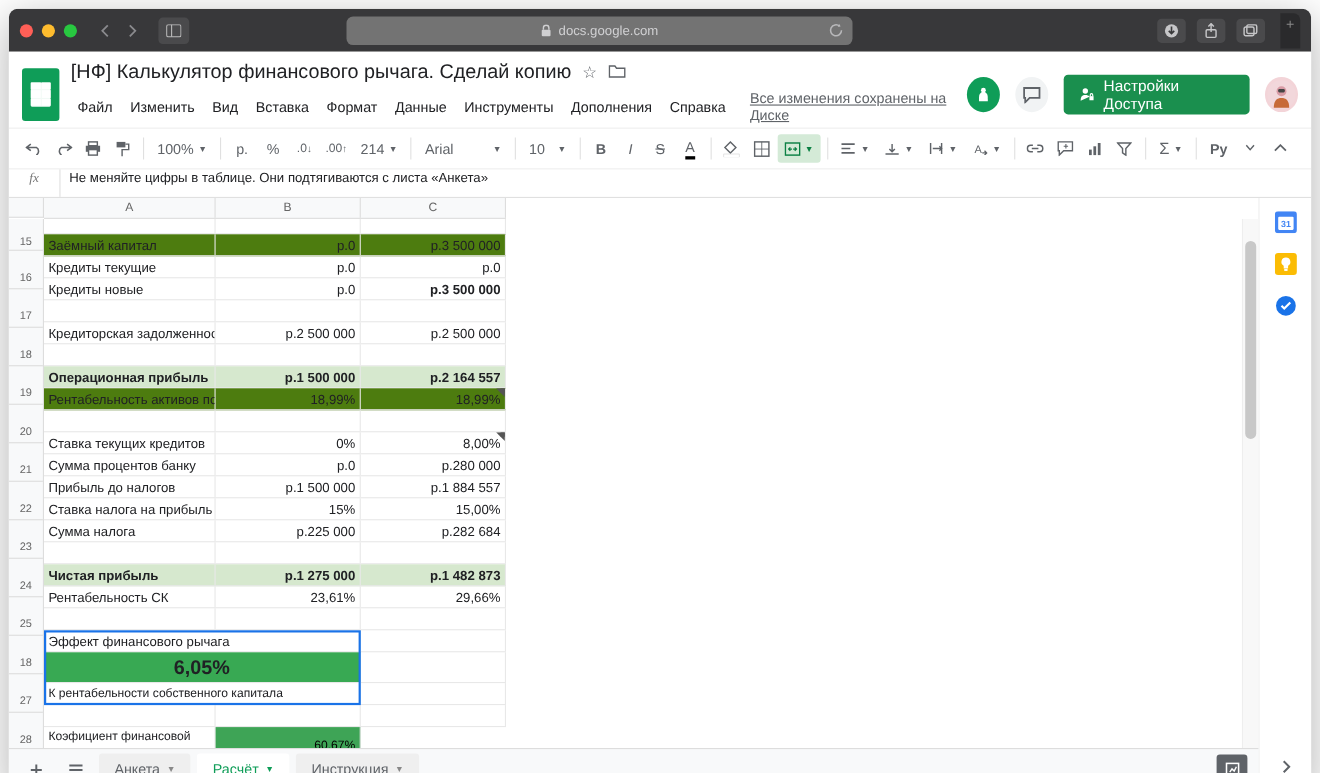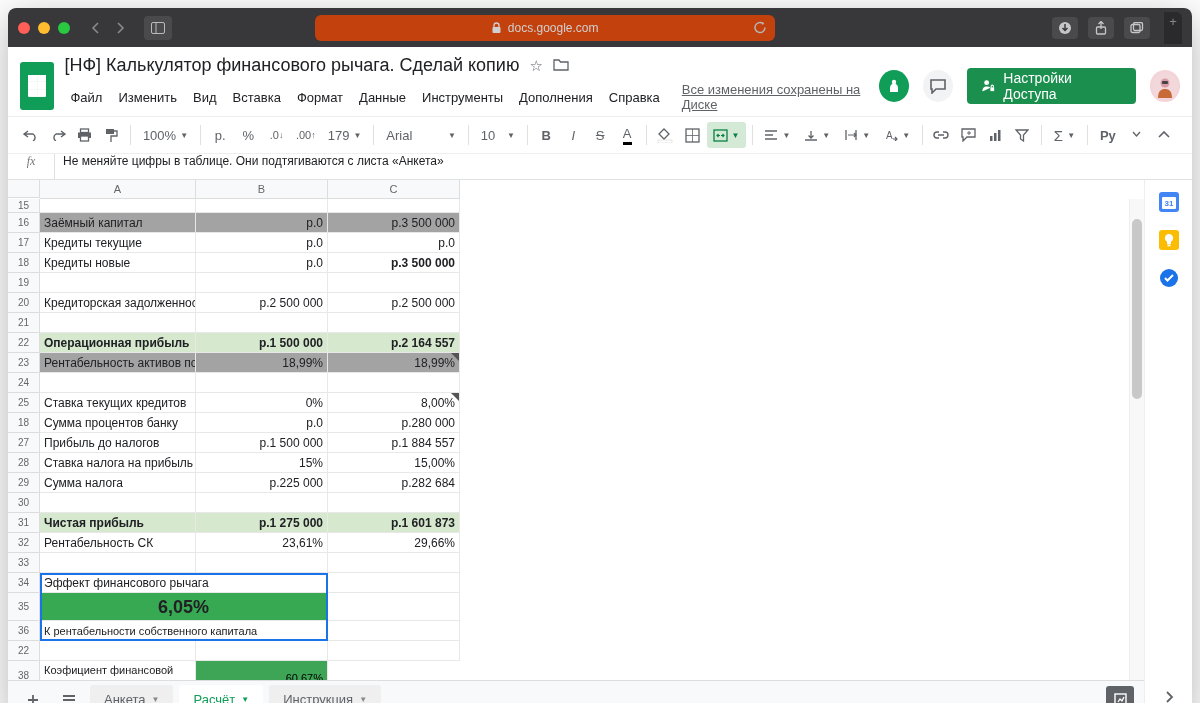--- a/index.html
+++ b/index.html
@@ -6,21 +6,21 @@
   body { font-family: Arial, Helvetica, sans-serif; font-size: 13px; color: #202124; background: #fff; user-select:none; }
   
   
   .chrome { background: #38383a; height: 39px; display:flex; align-items:center; padding:0 10px; gap:8px; border-top-left-radius:6px; border-top-right-radius:6px; }
   .traffic { display:flex; gap:8px; }
   .dot { width:12px; height:12px; border-radius:50%; }
   .red { background:#ff5f57; } .yellow{background:#febc2e;} .green{background:#28c840;}
   .chev-group{ display:flex; margin-left:6px;}
   .chev { width:24px; height:24px; border-radius:4px; display:flex; align-items:center; justify-content:center; color:#8a8a8d; }
   .tabs-btn{ width:28px; height:24px; border-radius:4px; background:#4a4a4c; color:#bbb; display:flex; align-items:center; justify-content:center; margin-left:4px;}
-  .url-bar{ flex:1; max-width:460px; margin:0 auto; background:#c2410c; height:26px; border-radius:6px; display:flex; align-items:center; justify-content:center; color:#d0d0d2; font-size:12px; gap:6px; position:relative;}
+  .url-bar{ flex:1; max-width:460px; margin:0 auto; background:#737373; height:26px; border-radius:6px; display:flex; align-items:center; justify-content:center; color:#d0d0d2; font-size:12px; gap:6px; position:relative;}
   .url-icons-right{ position:absolute; right:8px; display:flex; gap:10px; color:#b8b8ba;}
   .chrome-right{ display:flex; gap:10px; align-items:center; margin-left:auto; color:#c6c6c8;}
   .chrome-btn{ width:26px; height:22px; border-radius:4px; background:#4a4a4c; display:flex; align-items:center; justify-content:center;}
   .new-tab{ width:18px; height:32px; background:#2a2a2c; display:flex; align-items:flex-start; justify-content:center; color:#888; padding-top:2px; border-top-right-radius:6px; margin-left:4px;}
   
   
   .sheets-wrap{ background:#fff; position:relative;}
   .title-row{ display:flex; align-items:center; padding:8px 12px 0; gap:10px;}
   .sheets-logo{ width:36px; height:48px; background:#0f9d58; border-radius:3px; position:relative; display:flex; align-items:center; justify-content:center;}
   .sheets-logo::after{content:""; position:absolute; width:18px; height:22px; background:white; opacity:.95; border-radius:1px;}
@@ -57,30 +57,30 @@
   .workspace{ display:flex; height:538px;}
   .sheet-area{ flex:1; position:relative; display:flex; flex-direction:column;}
   .side-panel{ width:48px; border-left:1px solid #eee; display:flex; flex-direction:column; align-items:center; padding-top:12px; gap:18px;}
   
   
   .grid-wrap{ flex:1; overflow:hidden; position:relative; display:flex;}
   .col-headers{ display:flex; border-bottom:1px solid #ddd; background:#f8f9fa; font-size:11px; color:#666; margin-left:32px;}
   .col-headers div{ text-align:center; padding:3px 0; border-right:1px solid #ddd;}
   .colA{width:156px;} .colB{width:132px;} .colC{width:132px;}
   .row-headers{ width:32px; border-right:1px solid #ddd; background:#f8f9fa;}
-  .row-headers div{ height:20px; font-size:10px; color:#666; text-align:center; line-height:20px; border-bottom:1px solid #ddd;}
+  .row-headers div{ height:20px; font-size:10px; color:#666; text-align:center; line-height:20px; border-bottom:1px solid #ddd;margin-top:15px;}
   .cells{ position:relative;}
   .row{ display:flex; height:20px; border-bottom:1px solid #e8e8e8;}
   .cell{ border-right:1px solid #e8e8e8; padding:0 4px; font-size:12px; line-height:20px; overflow:hidden; white-space:nowrap;}
   .cA{width:156px;} .cB{width:132px;} .cC{width:132px;}
   .ra{text-align:right;}
   .tri-note::after{ content:""; position:absolute; right:0; top:0; border:4px solid transparent; border-top-color:#555; border-right-color:#555;}
   .tri-wrap{position:relative;}
   
-  .yellow-bg{background:#a3a3a3;}
+  .yellow-bg{background:#4d7c0f;}
   .lime-hdr{background:#d6e8ce; font-weight:bold; font-size:13px;}
   .green-big{background:#38a953; text-align:center; font-weight:bold; font-size:18px; line-height:28px;}
   .green-bar{background:#3ea456; color:#000; text-align:right;}
   
   .tall{height:28px;}
   .tall .cell{line-height:28px;}
   .tall2{height:30px;}
   .tall2 .cell{line-height:15px; font-size:11px; white-space:normal; padding-top:2px;}
   
   .selection-box{ position:absolute; border:2px solid #1a73e8; pointer-events:none;}
@@ -267,21 +267,21 @@
     <div class="tb-select">
           <span>100%</span>
           <span class="tri">▼</span>
         </div>
     <div class="tb-sep"></div>
     <div class="tb-btn tb-text">р.</div>
     <div class="tb-btn tb-text">%</div>
     <div class="tb-btn tb-text" style="font-size:11px">.0<span style="font-size:9px">↓</span></div>
     <div class="tb-btn tb-text" style="font-size:11px">.00<span style="font-size:9px">↑</span></div>
     <div class="tb-select">
-          <span>179</span>
+          <span>214</span>
           <span class="tri">▼</span>
         </div>
     <div class="tb-sep"></div>
     <div class="tb-select" style="width:90px">
           <span>Arial</span>
           <span class="tri" style="margin-left:auto">▼</span>
         </div>
     <div class="tb-sep"></div>
     <div class="tb-select" style="width:50px">
           <span>10</span>
@@ -522,21 +522,21 @@
                 <div class="cell cC ra">р.282 684</div>
               </div>
           <div class="row">
                 <div class="cell cA"></div>
                 <div class="cell cB"></div>
                 <div class="cell cC"></div>
               </div>
           <div class="row lime-hdr">
                 <div class="cell cA">Чистая прибыль</div>
                 <div class="cell cB ra">р.1 275 000</div>
-                <div class="cell cC ra">р.1 601 873</div>
+                <div class="cell cC ra">р.1 482 873</div>
               </div>
           <div class="row">
                 <div class="cell cA">Рентабельность СК</div>
                 <div class="cell cB ra">23,61%</div>
                 <div class="cell cC ra">29,66%</div>
               </div>
           <div class="row">
                 <div class="cell cA"></div>
                 <div class="cell cB"></div>
                 <div class="cell cC"></div>

